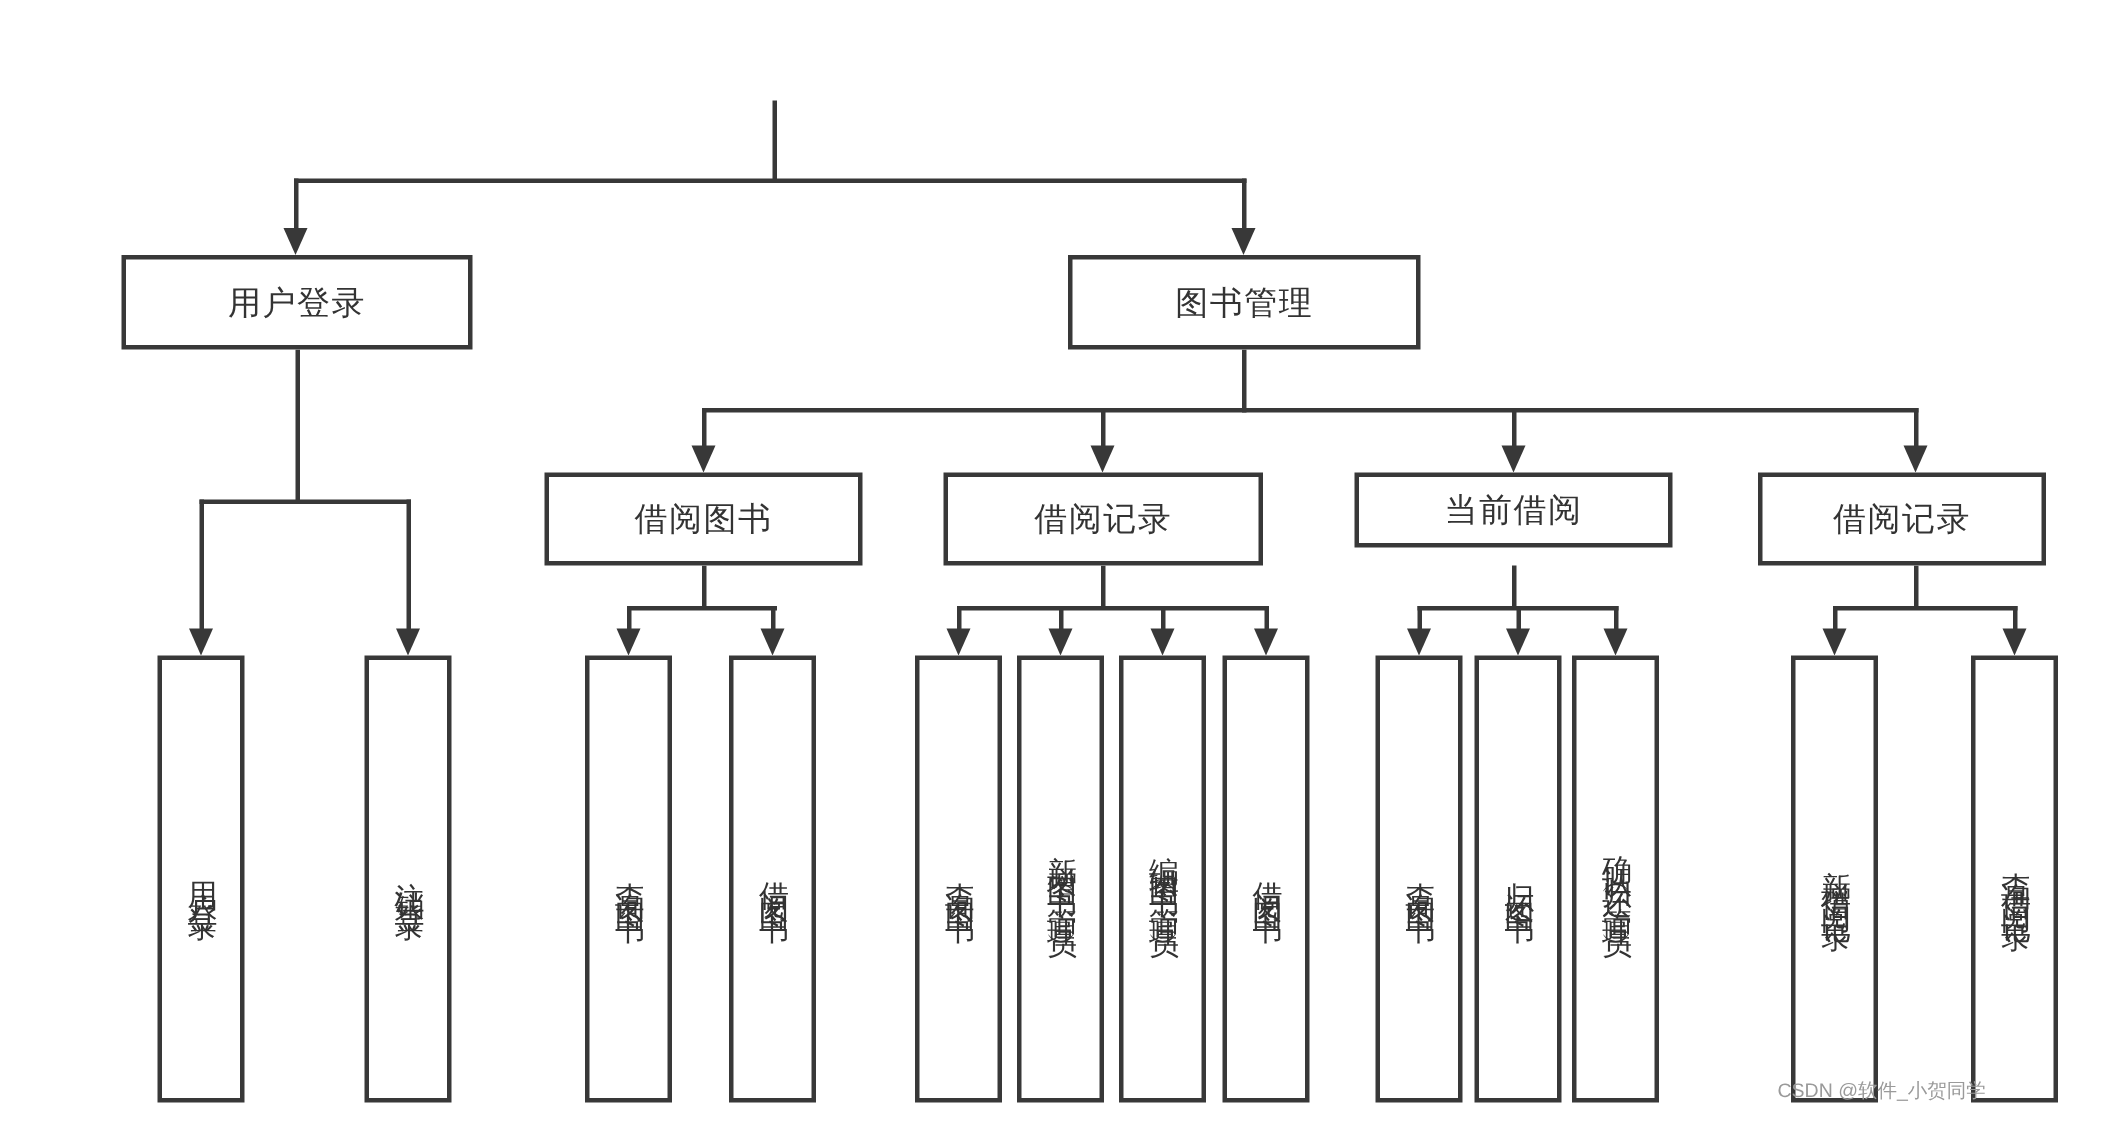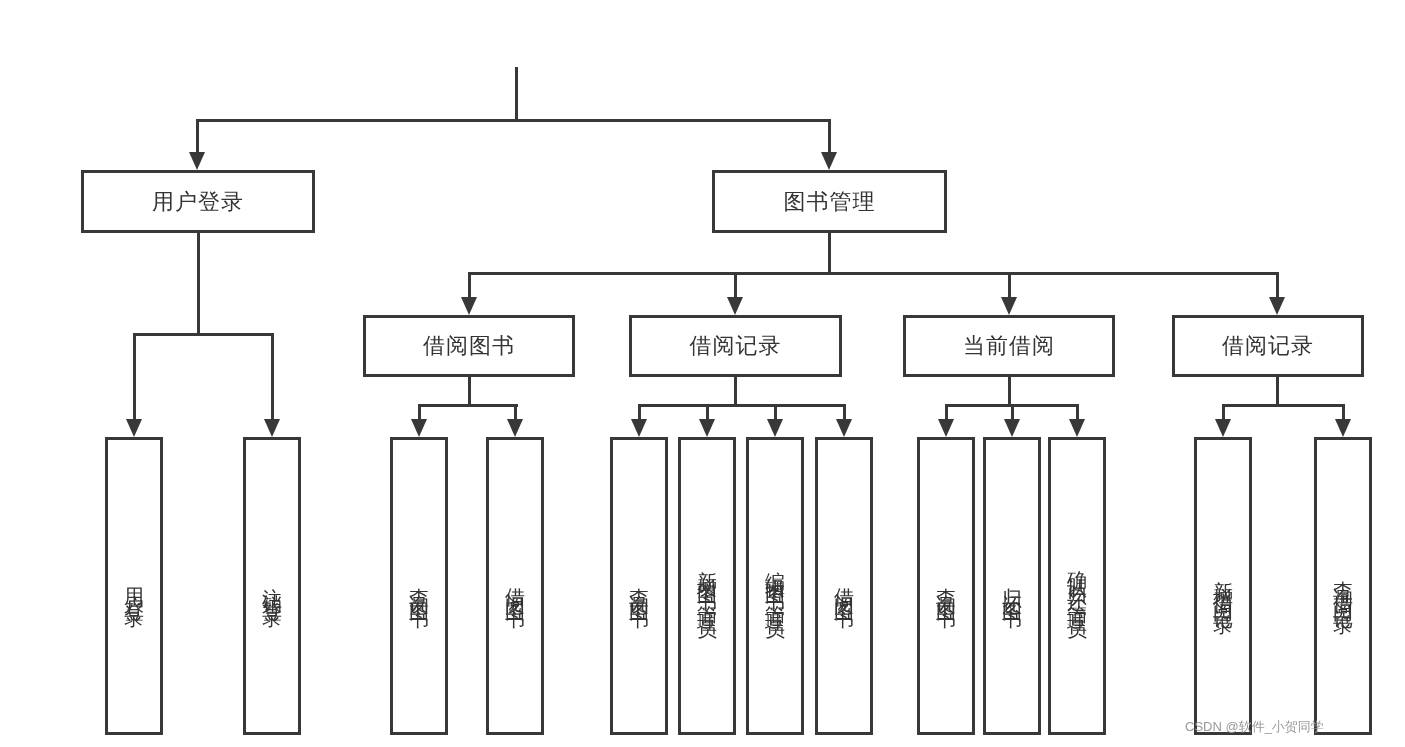--- a/index.html
+++ b/index.html
@@ -124,21 +124,21 @@
   <div class="box" style="left:712px;top:170px;width:235px;height:63px">
     <span>图书管理</span>
   </div>
 
   <div class="box" style="left:363px;top:315px;width:212px;height:62px">
     <span>借阅图书</span>
   </div>
   <div class="box" style="left:629px;top:315px;width:213px;height:62px">
     <span>借阅记录</span>
   </div>
-  <div class="box" style="left:903px;top:315px;width:212px;height:62px">
+  <div class="box" style="left:903px;top:315px;width:212px;height:50px">
     <span>当前借阅</span>
   </div>
   <div class="box" style="left:1172px;top:315px;width:192px;height:62px">
     <span>借阅记录</span>
   </div>
 
   <div class="box leaf" style="left:105px">
     <span class="vtext">用户登录</span>
   </div>
   <div class="box leaf" style="left:243px">

